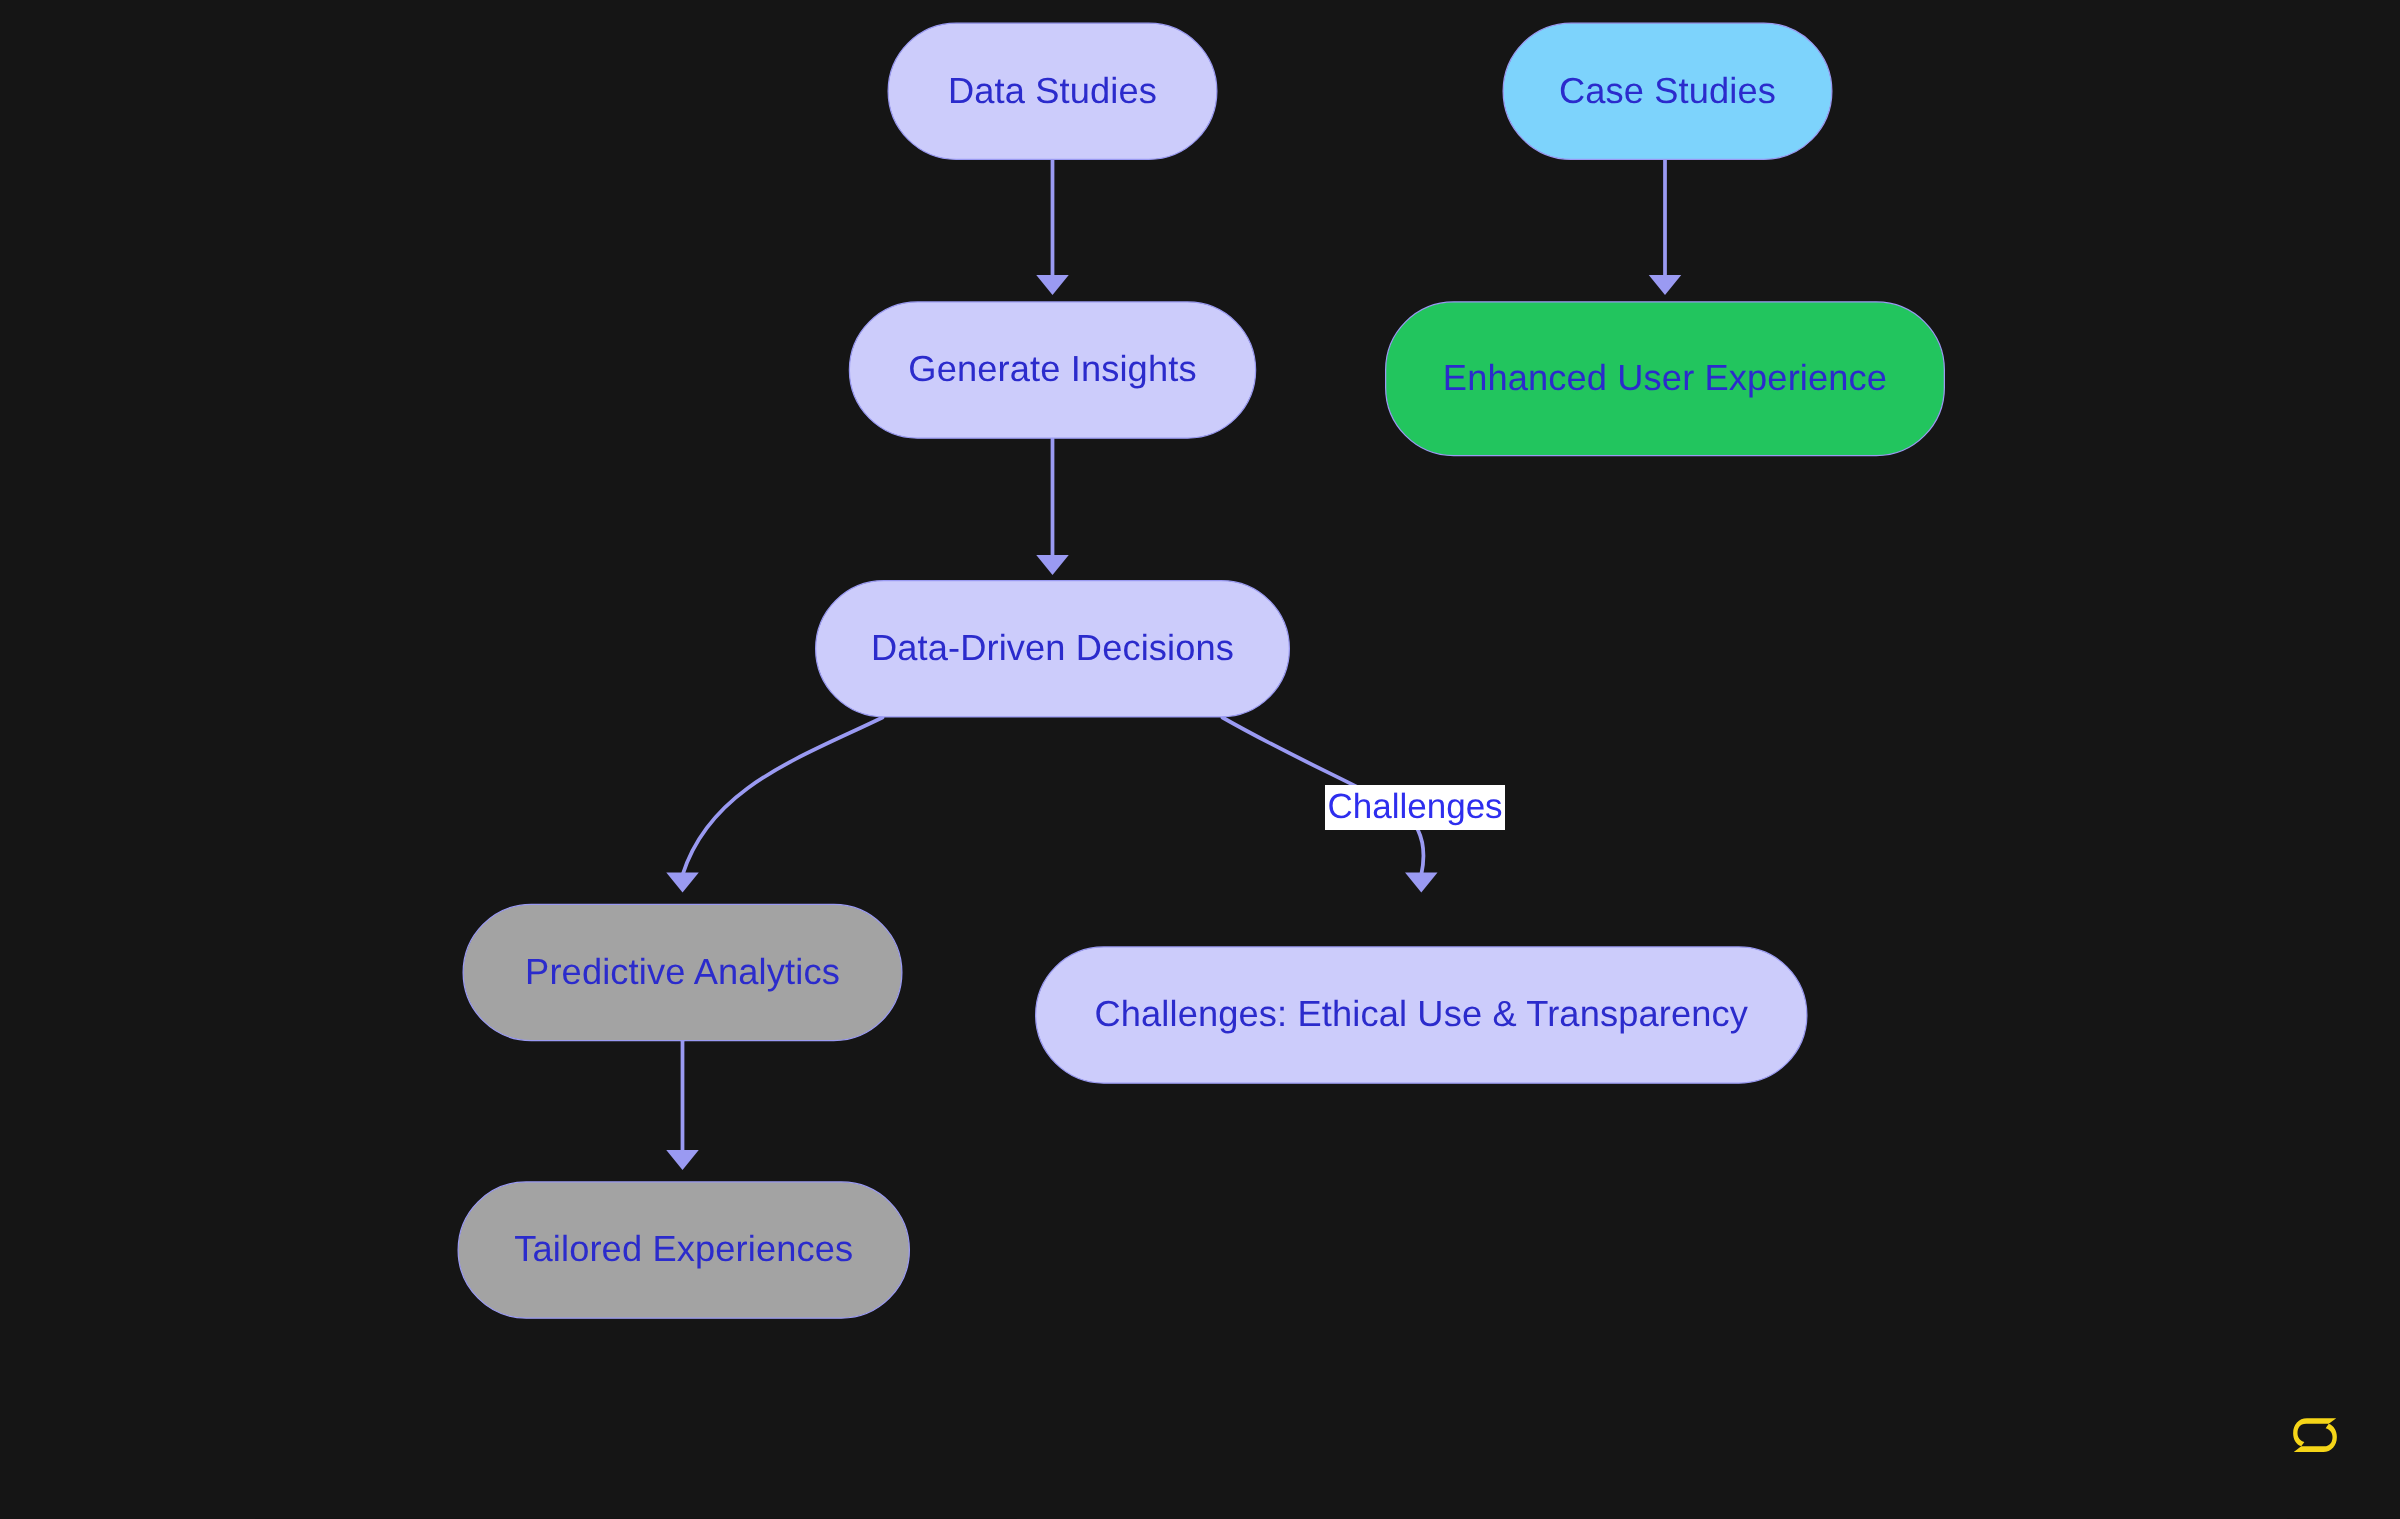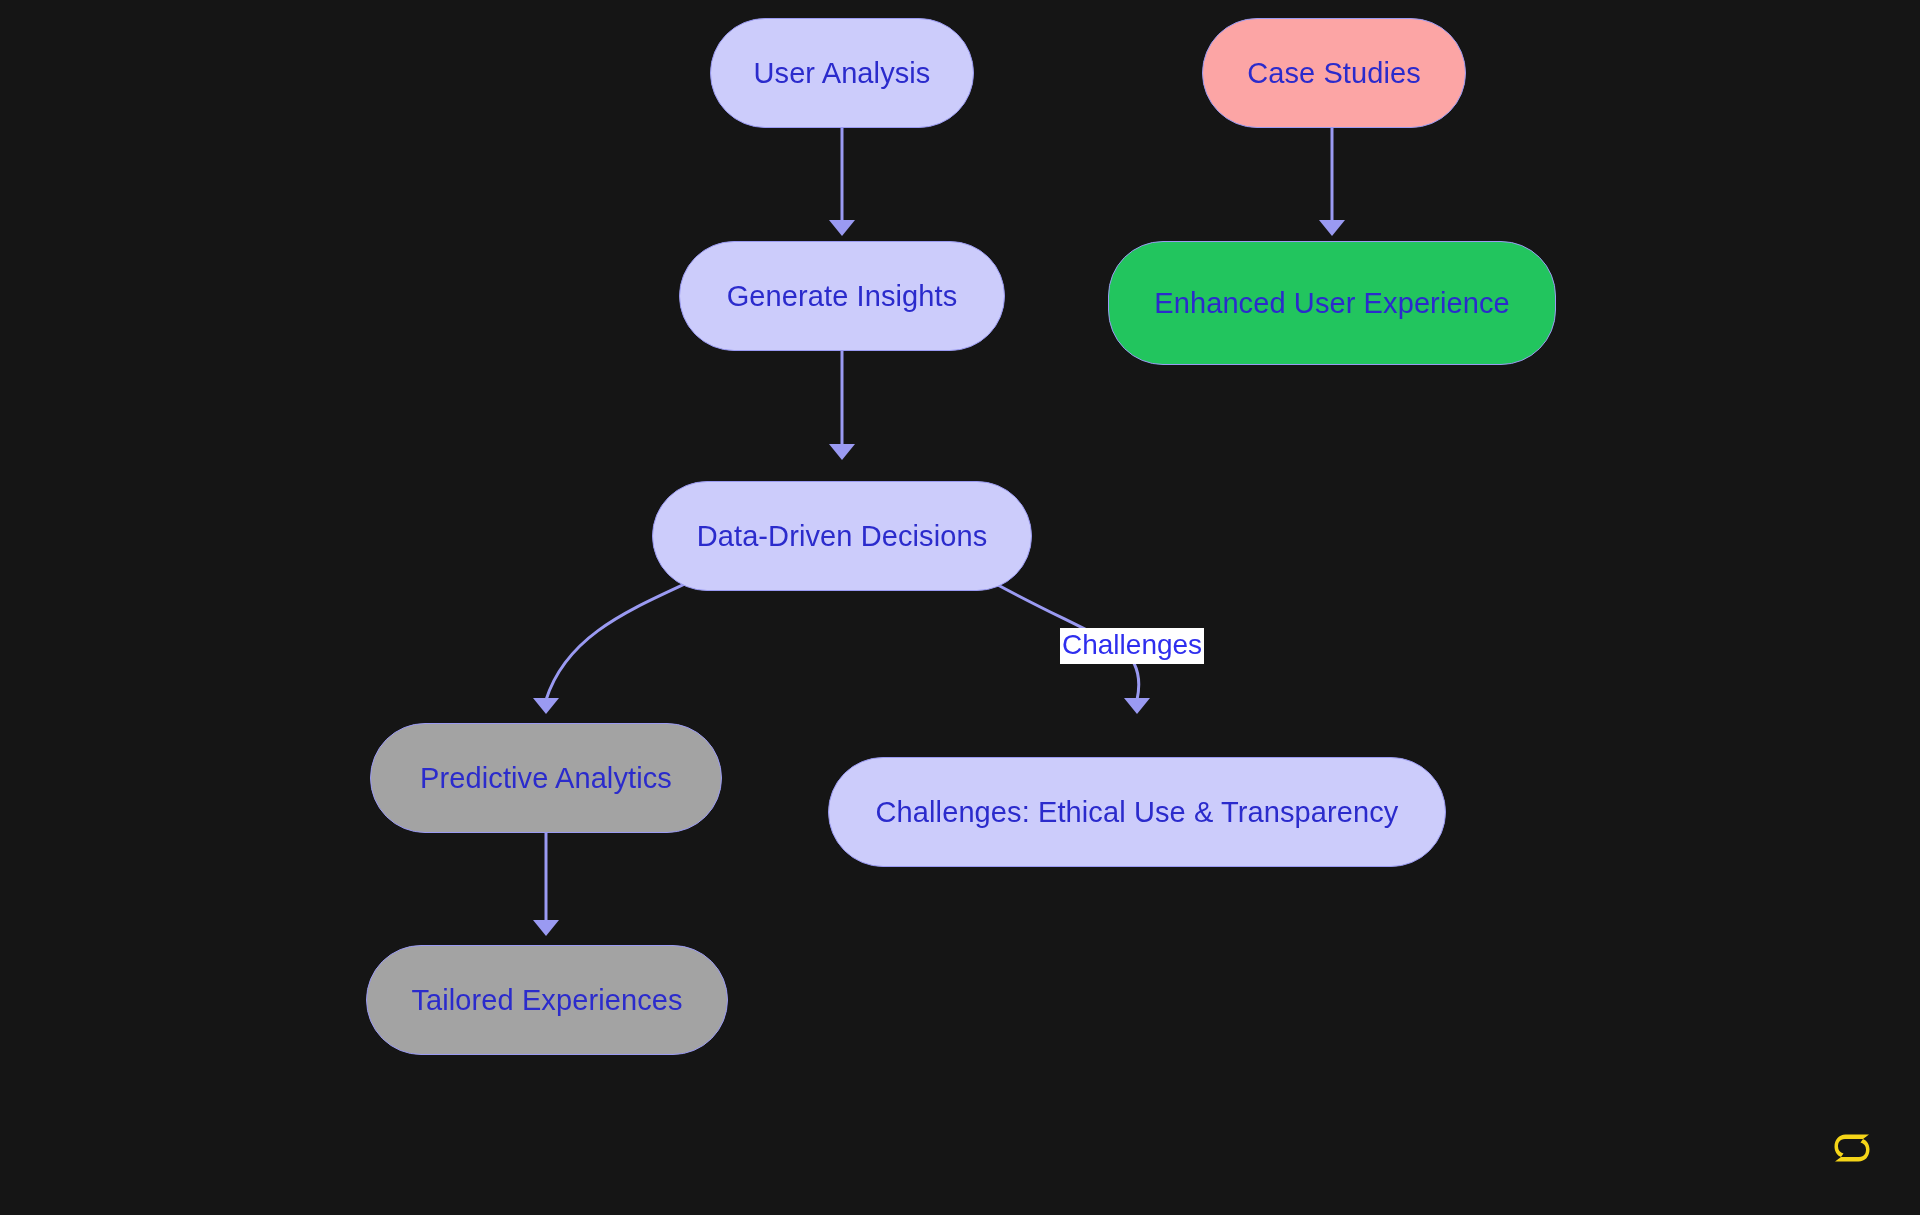--- a/index.html
+++ b/index.html
@@ -78,32 +78,32 @@
         <polygon points="1124,698 1150,698 1137,714" fill="#9a9af2"></polygon>
       </g>
       <g>
         <path d="M 546,833 L 546,922" fill="none" stroke="#9a9af2" stroke-width="3" stroke-linecap="round"></path>
         <polygon points="533,920 559,920 546,936" fill="#9a9af2"></polygon>
       </g>
     </svg>
 
   <div id="node-layer">
       <div class="node" style="left: 710px; top: 18px; width: 264px; height: 110px; border-radius: 55px; background: rgb(204, 204, 251); border-color: rgb(154, 154, 242); color: rgb(43, 43, 204);">
-        <span>User Analysis</span>
+        <span>Data Studies</span>
       </div>
-      <div class="node" style="left: 1202px; top: 18px; width: 264px; height: 110px; border-radius: 55px; background: #fca5a5; border-color: rgb(154, 154, 242); color: rgb(43, 43, 204);">
+      <div class="node" style="left: 1202px; top: 18px; width: 264px; height: 110px; border-radius: 55px; background: #7dd3fc; border-color: rgb(154, 154, 242); color: rgb(43, 43, 204);">
         <span>Case Studies</span>
       </div>
       <div class="node" style="left: 679px; top: 241px; width: 326px; height: 110px; border-radius: 55px; background: rgb(204, 204, 251); border-color: rgb(154, 154, 242); color: rgb(43, 43, 204);">
         <span>Generate Insights</span>
       </div>
       <div class="node" style="left: 1108px; top: 241px; width: 448px; height: 124px; border-radius: 55px; background: #22c55e; border-color: rgb(154, 154, 242); color: rgb(43, 43, 204);">
         <span>Enhanced User Experience</span>
       </div>
-      <div class="node" style="left: 652px; top: 481px; width: 380px; height: 110px; border-radius: 55px; background: rgb(204, 204, 251); border-color: rgb(154, 154, 242); color: rgb(43, 43, 204);">
+      <div class="node" style="left: 652px; top: 464px; width: 380px; height: 110px; border-radius: 55px; background: rgb(204, 204, 251); border-color: rgb(154, 154, 242); color: rgb(43, 43, 204);">
         <span>Data-Driven Decisions</span>
       </div>
       <div class="node" style="left: 370px; top: 723px; width: 352px; height: 110px; border-radius: 55px; background: #a3a3a3; border-color: rgb(154, 154, 242); color: rgb(43, 43, 204);">
         <span>Predictive Analytics</span>
       </div>
       <div class="node" style="left: 828px; top: 757px; width: 618px; height: 110px; border-radius: 55px; background: rgb(204, 204, 251); border-color: rgb(154, 154, 242); color: rgb(43, 43, 204);">
         <span>Challenges: Ethical Use &amp; Transparency</span>
       </div>
       <div class="node" style="left: 366px; top: 945px; width: 362px; height: 110px; border-radius: 55px; background: #a3a3a3; border-color: rgb(154, 154, 242); color: rgb(43, 43, 204);">
         <span>Tailored Experiences</span>

